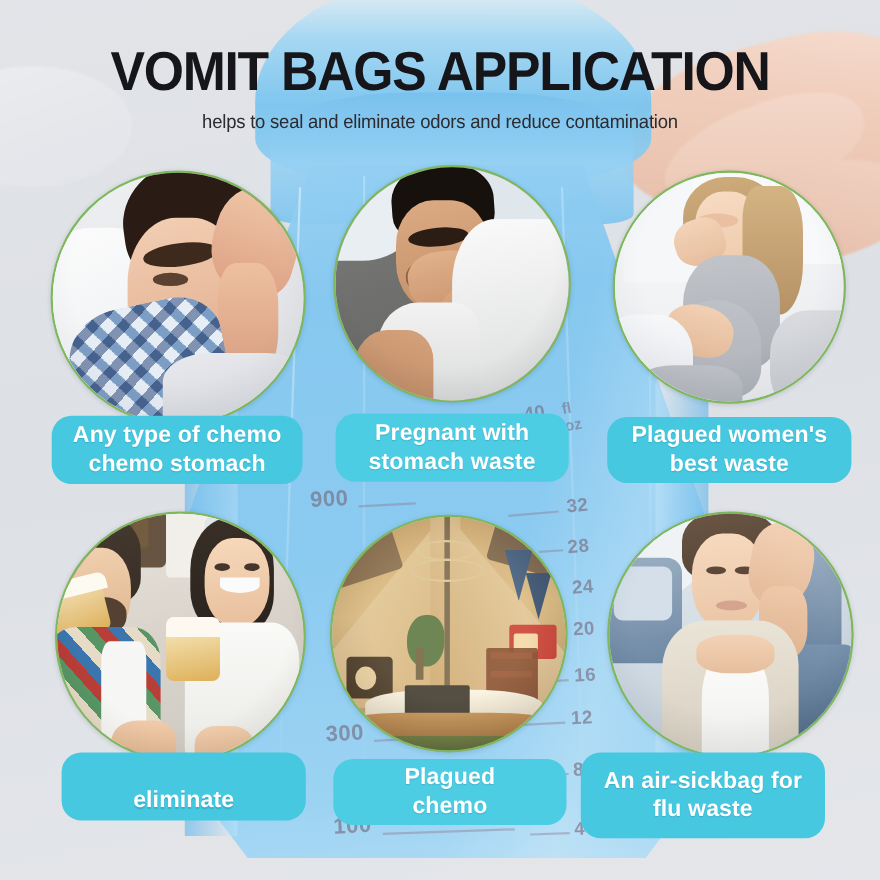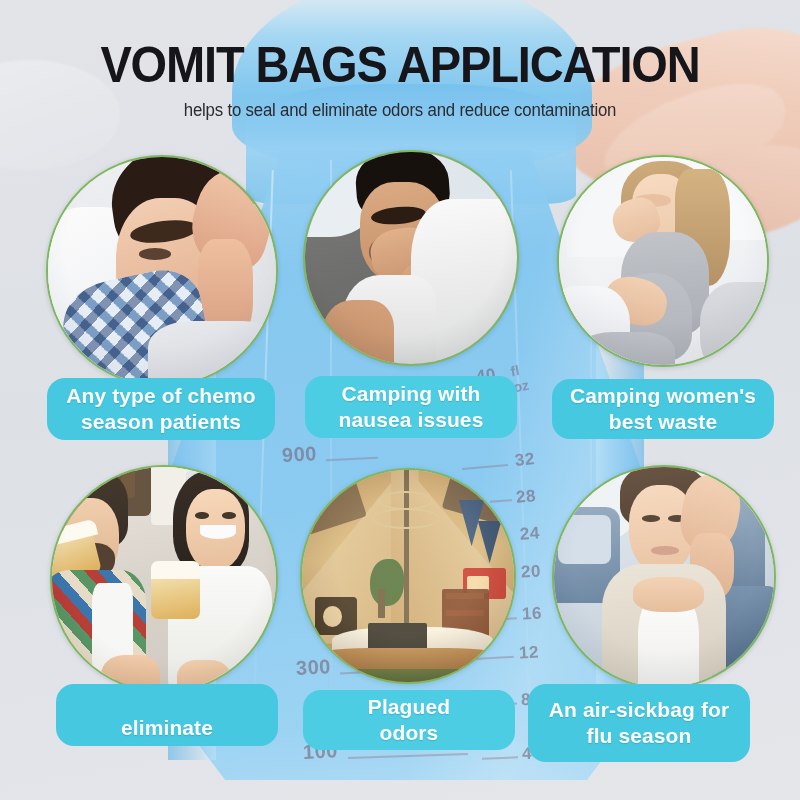--- a/index.html
+++ b/index.html
@@ -389,52 +389,52 @@
       <div class="sh" style="left:22%; top:44%; width:56%; height:62%; background:linear-gradient(175deg,#e9e2d4,#cfc6b5); border-radius:32% 30% 12% 16%;"></div>
       <div class="sh" style="left:38%; top:56%; width:28%; height:50%; background:linear-gradient(180deg,#fcfcfb,#ecebe8); border-radius:40% 40% 10% 10%;"></div>
       <div class="sh" style="left:36%; top:50%; width:32%; height:16%; background:linear-gradient(180deg,#f2cdad,#e3b792); border-radius:40% 40% 40% 40%;"></div>
       <div class="sh" style="inset:0; background:radial-gradient(circle at 50% 42%, rgba(255,255,255,.10) 54%, rgba(50,65,85,.15) 100%);"></div>
     </div>
   </div>
 
   <div class="caption" style="left:47px; top:378px; width:228px; height:62px; background:#45c8e0;">
     <span>
       <span>Any type of chemo</span><br>
-      <span>season patients</span>
+      <span>chemo stomach</span>
     </span>
   </div>
 
   <div class="caption" style="left:305px; top:376px; width:212px; height:62px; background:#4ccde3;">
     <span>
-      <span>Camping with</span><br>
-      <span>nausea issues</span>
+      <span>Pregnant with</span><br>
+      <span>stomach waste</span>
     </span>
   </div>
 
   <div class="caption" style="left:552px; top:379px; width:222px; height:60px; background:#45c8e0;">
     <span>
-      <span>Camping women's</span><br>
+      <span>Plagued women's</span><br>
       <span>best waste</span>
     </span>
   </div>
 
   <div class="caption" style="left:56px; top:684px; width:222px; height:62px; background:#45c8e0;">
     <span>
       <br>
       <span>eliminate</span>
     </span>
   </div>
 
   <div class="caption" style="left:303px; top:690px; width:212px; height:60px; background:#4ccde3;">
     <span>
       <span>Plagued</span><br>
-      <span>odors</span>
+      <span>chemo</span>
     </span>
   </div>
 
   <div class="caption" style="left:528px; top:684px; width:222px; height:78px; background:#45c8e0;">
     <span>
       <span>An air-sickbag for</span><br>
-      <span>flu season</span>
+      <span>flu waste</span>
     </span>
   </div>
 
 </div>
 
 </body></html>

